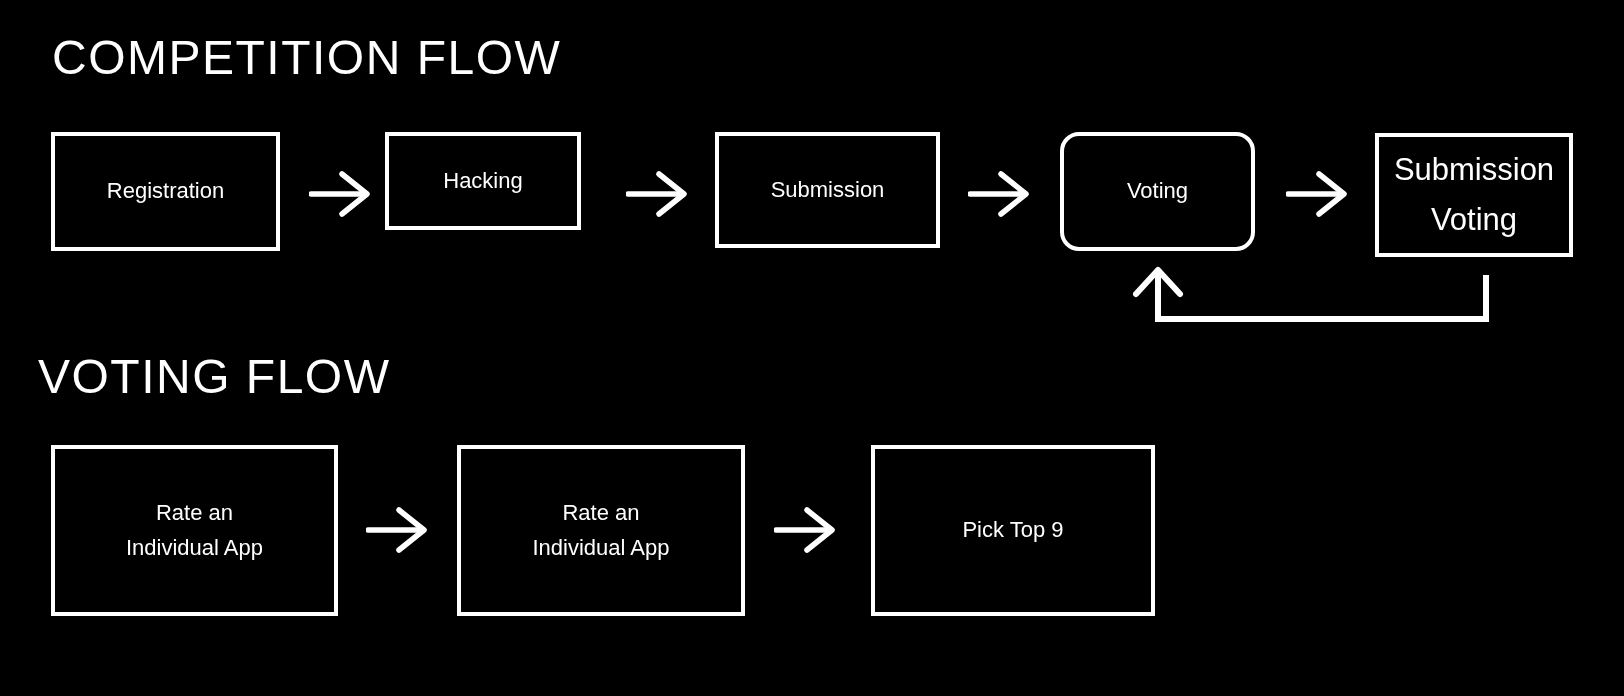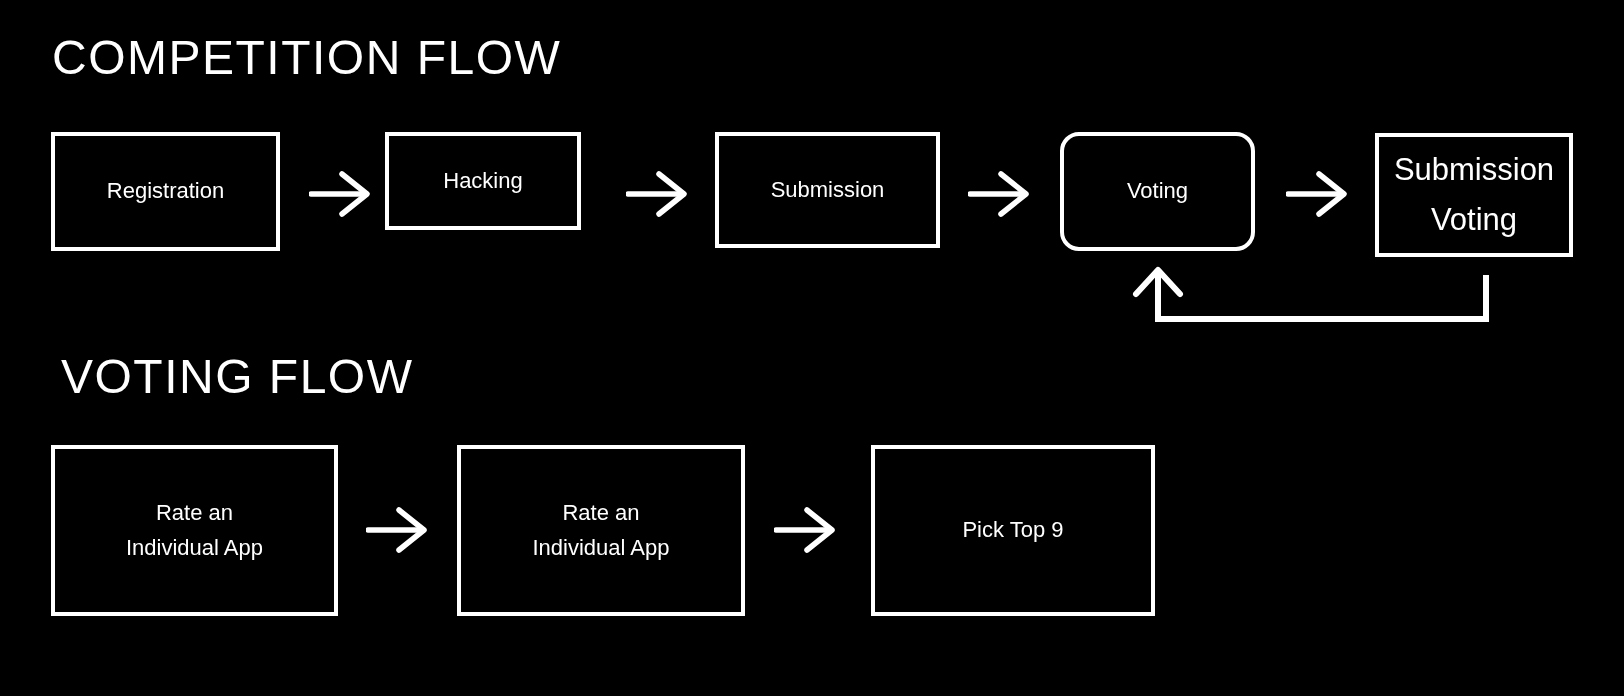--- a/index.html
+++ b/index.html
@@ -15,21 +15,21 @@
   .title {
     position:absolute;
     font-size:48px;
     font-weight:400;
     letter-spacing:1.5px;
     line-height:1;
     color:var(--fg);
     white-space:nowrap;
   }
   .title.competition { left:52px; top:34px; }
-  .title.voting      { left:61px; top:353px; }
+  .title.voting      { left:38px; top:353px; }
 
   .node {
     position:absolute;
     box-sizing:border-box;
     border:4px solid var(--fg);
     background:var(--bg);
     display:flex;
     flex-direction:column;
     align-items:center;
     justify-content:center;

